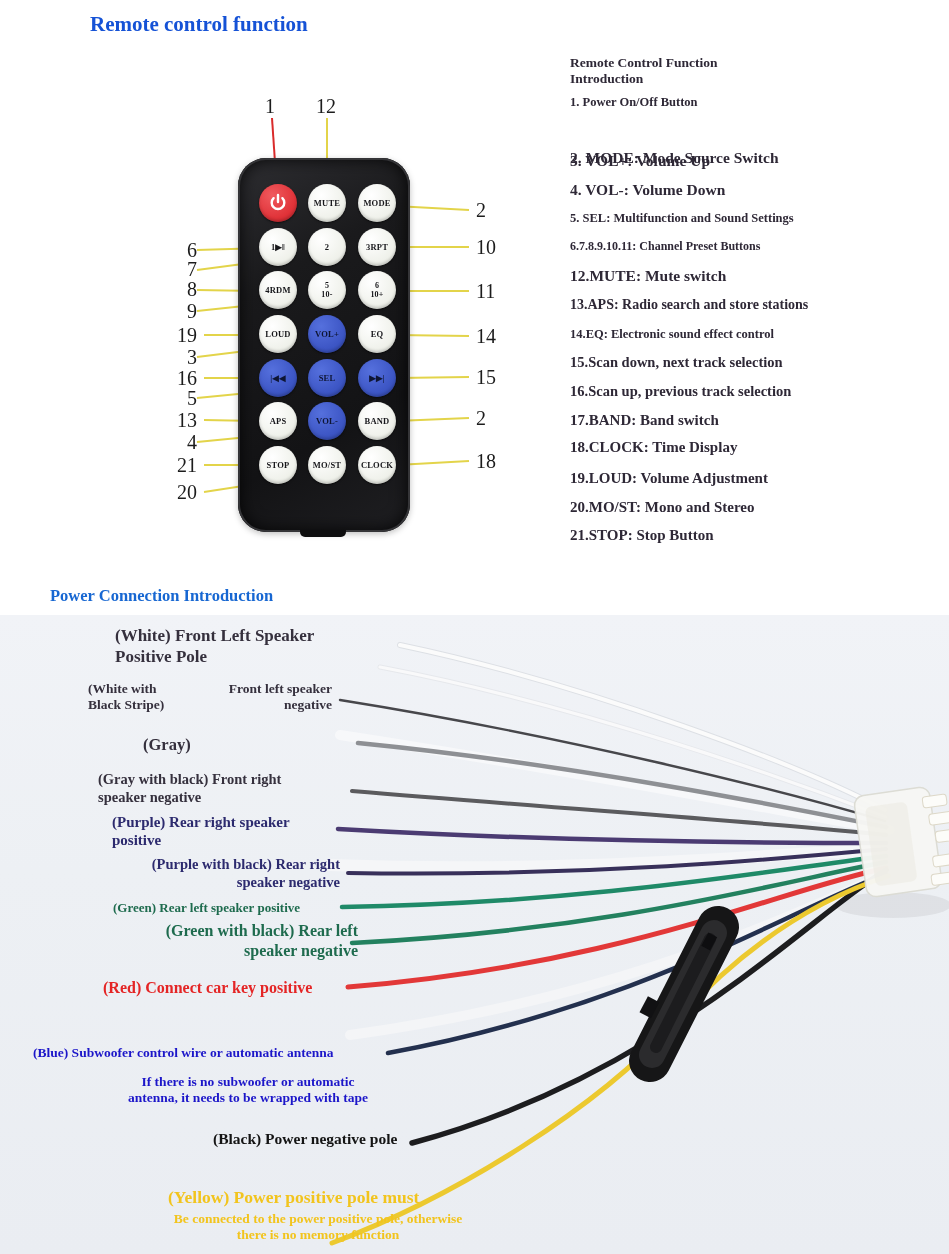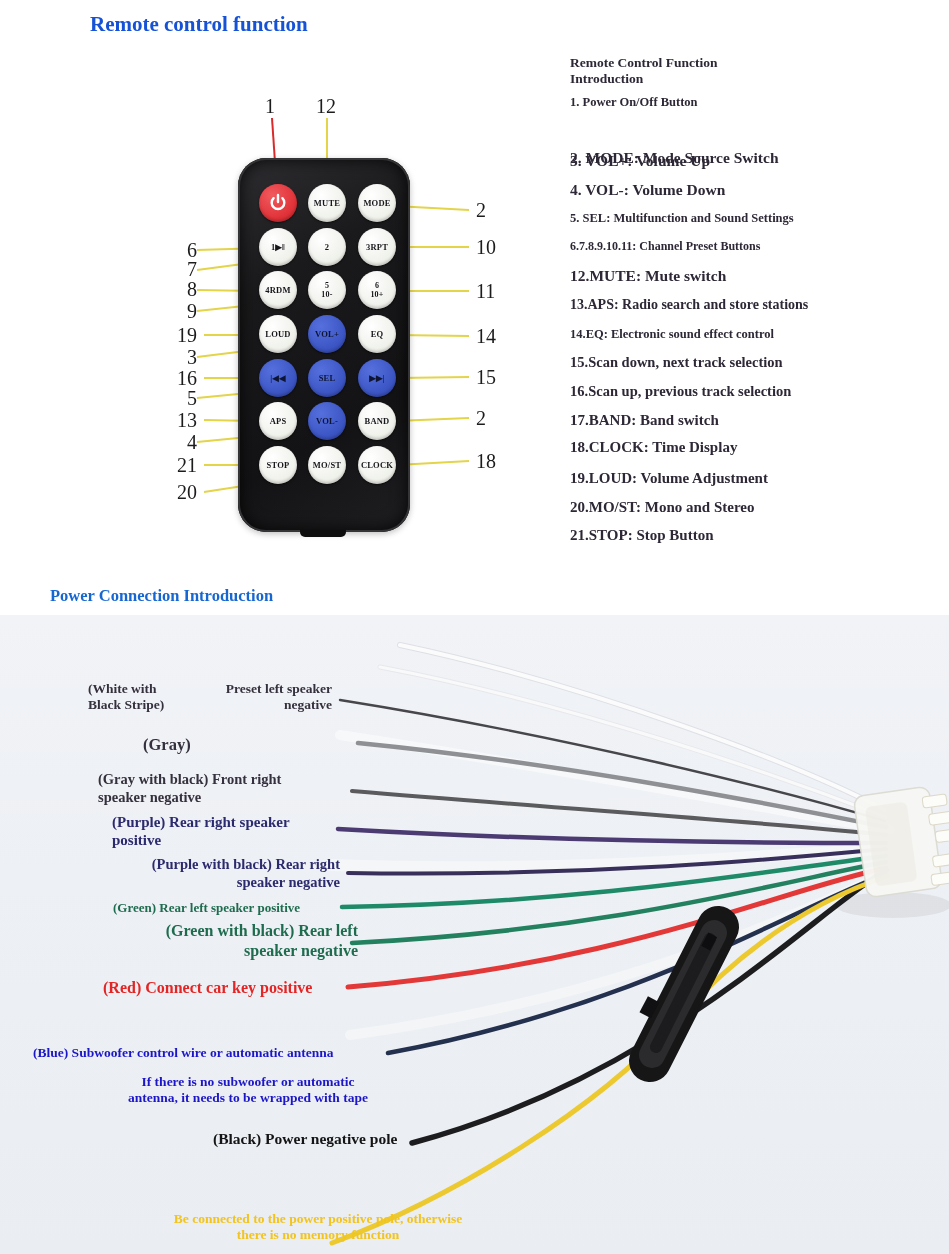--- a/index.html
+++ b/index.html
@@ -232,35 +232,38 @@
           <rect x="928" y="186" width="24" height="11" rx="3"></rect>
           <rect x="932" y="204" width="24" height="11" rx="3"></rect>
           <rect x="936" y="222" width="24" height="11" rx="3"></rect>
           <rect x="930" y="246" width="24" height="11" rx="3"></rect>
           <rect x="926" y="264" width="24" height="11" rx="3"></rect>
         </g>
       </g>
     </svg>
   </div>
 
+  <div class="wl" style="left:115px;top:626px;width:270px;font-size:17px;">(White) Front Left Speaker
+Positive Pole</div>
   <div class="wl" style="left:88px;top:681px;font-size:13.5px;">(White with
 Black Stripe)</div>
-  <div class="wl" style="left:200px;top:681px;width:132px;font-size:13.5px;text-align:right;">Preset left speaker
+  <div class="wl" style="left:200px;top:681px;width:132px;font-size:13.5px;text-align:right;">Front left speaker
 negative</div>
   <div class="wl" style="left:143px;top:735px;font-size:16.5px;">(Gray)</div>
   <div class="wl" style="left:98px;top:771px;width:235px;font-size:14.5px;text-align:left;">(Gray with black) Front right
 speaker negative</div>
   <div class="wl wl-navy" style="left:112px;top:813px;width:230px;font-size:15px;">(Purple) Rear right speaker
 positive</div>
   <div class="wl wl-navy" style="left:103px;top:856px;width:237px;font-size:14.5px;text-align:right;">(Purple with black) Rear right
 speaker negative</div>
   <div class="wl wl-green" style="left:113px;top:900px;font-size:13px;">(Green) Rear left speaker positive</div>
   <div class="wl wl-green" style="left:118px;top:921px;width:240px;font-size:16px;text-align:right;">(Green with black) Rear left
 speaker negative</div>
   <div class="wl wl-red" style="left:103px;top:978px;font-size:16px;">(Red) Connect car key positive</div>
   <div class="wl wl-blue" style="left:108px;top:1074px;width:280px;font-size:13.5px;text-align:center;">If there is no subwoofer or automatic
 antenna, it needs to be wrapped with tape</div>
   <div class="wl wl-blue" style="left:33px;top:1045px;font-size:13.5px;">(Blue) Subwoofer control wire or automatic antenna</div>
   <div class="wl wl-black" style="left:213px;top:1130px;font-size:15.5px;">(Black) Power negative pole</div>
+  <div class="wl wl-gold" style="left:168px;top:1187px;font-size:17.5px;">(Yellow) Power positive pole must</div>
   <div class="wl wl-gold" style="left:162px;top:1211px;width:312px;font-size:13.5px;text-align:center;">Be connected to the power positive pole, otherwise
 there is no memory function</div>
 
 </div>
 
 </body></html>

